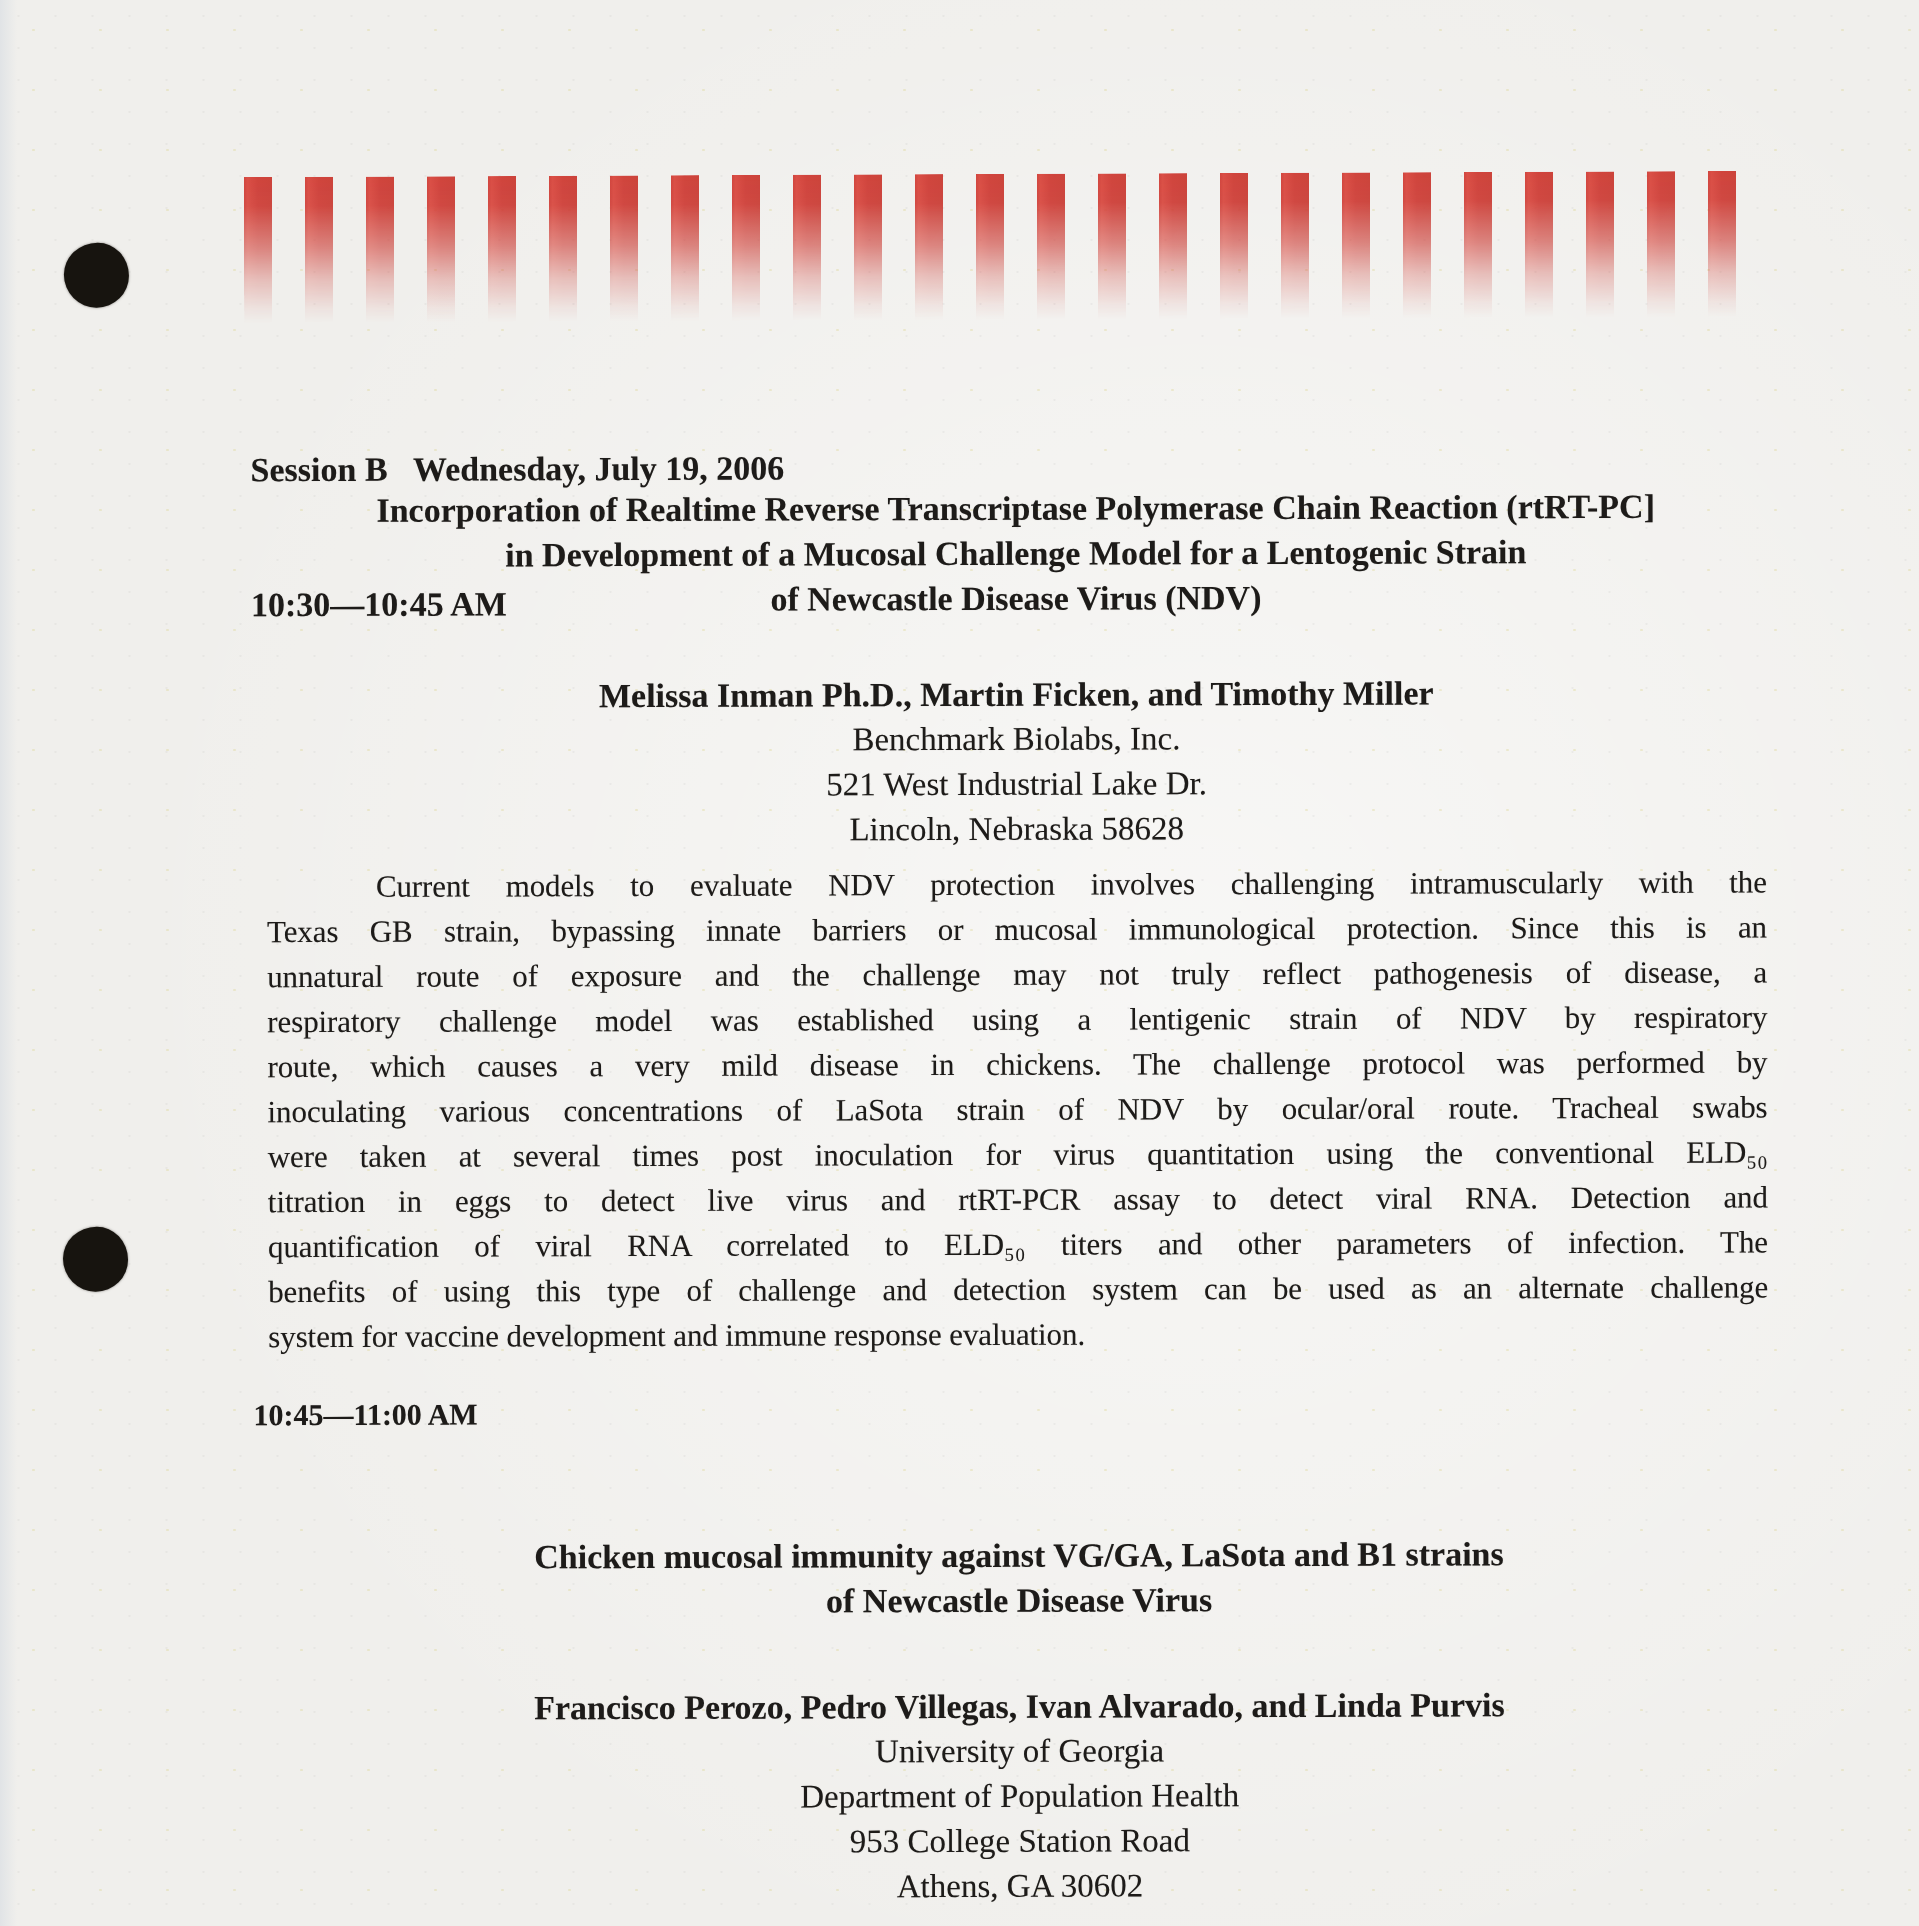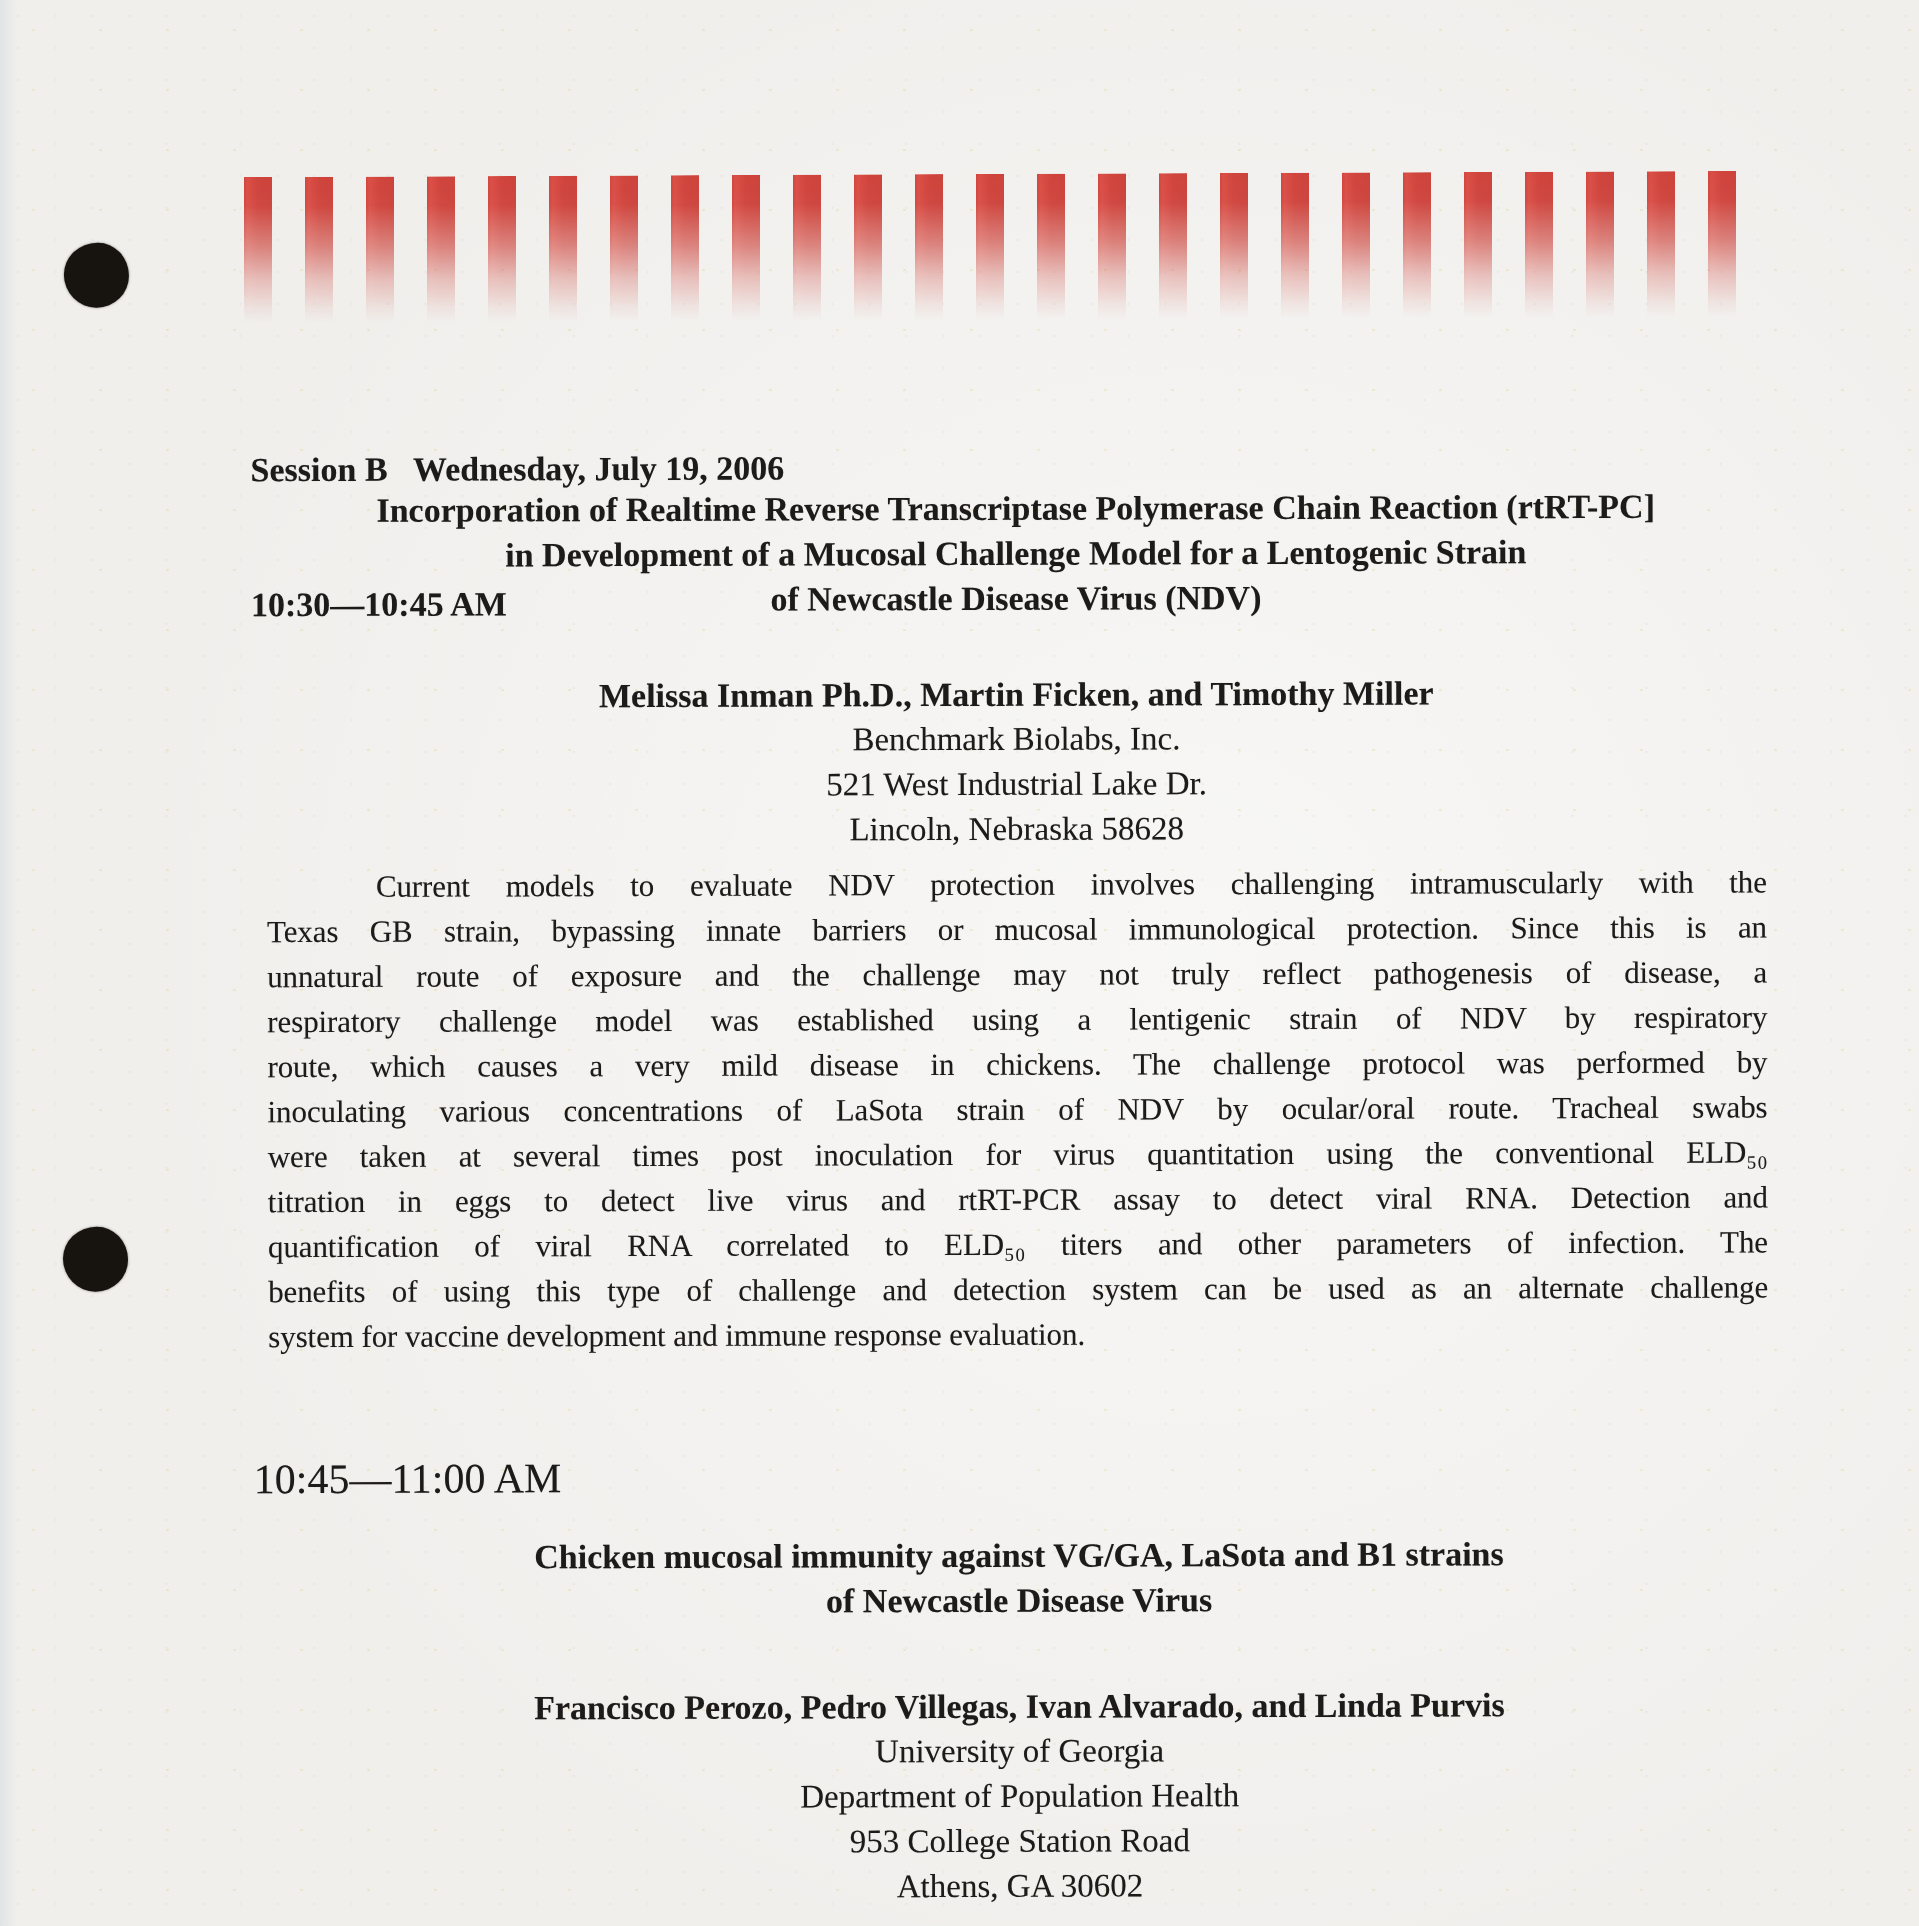--- a/index.html
+++ b/index.html
@@ -43,21 +43,21 @@
   .col{position:absolute;left:268px;width:1500px;}
   .center{text-align:center;}
   .bold{font-weight:bold;}
 
   .title-1{top:486px;font-size:34px;line-height:45px;}
   .authors-1{top:672px;font-size:34px;line-height:45px;}
   .affil-1{top:717px;font-size:33px;line-height:45px;}
   .body-1{top:862px;font-size:31px;line-height:45px;letter-spacing:-0.1px;}
   .body-1 .jline:first-child{text-indent:109px;}
 
-  .time-2{position:absolute;left:253px;top:1455px;font-weight:normal;font-size:42px;line-height:45px;}
+  .time-2{position:absolute;left:253px;top:1390px;font-weight:bold;font-size:30px;line-height:45px;}
   .title-2{top:1533px;font-size:34px;line-height:45px;}
   .authors-2{top:1684px;font-size:34px;line-height:45px;}
   .affil-2{top:1729px;font-size:33px;line-height:45px;}
 
   .jline{text-align:justify;text-align-last:justify;}
   .jline.last{text-align-last:left;}
 </style>
 </head>
 <body>
 

